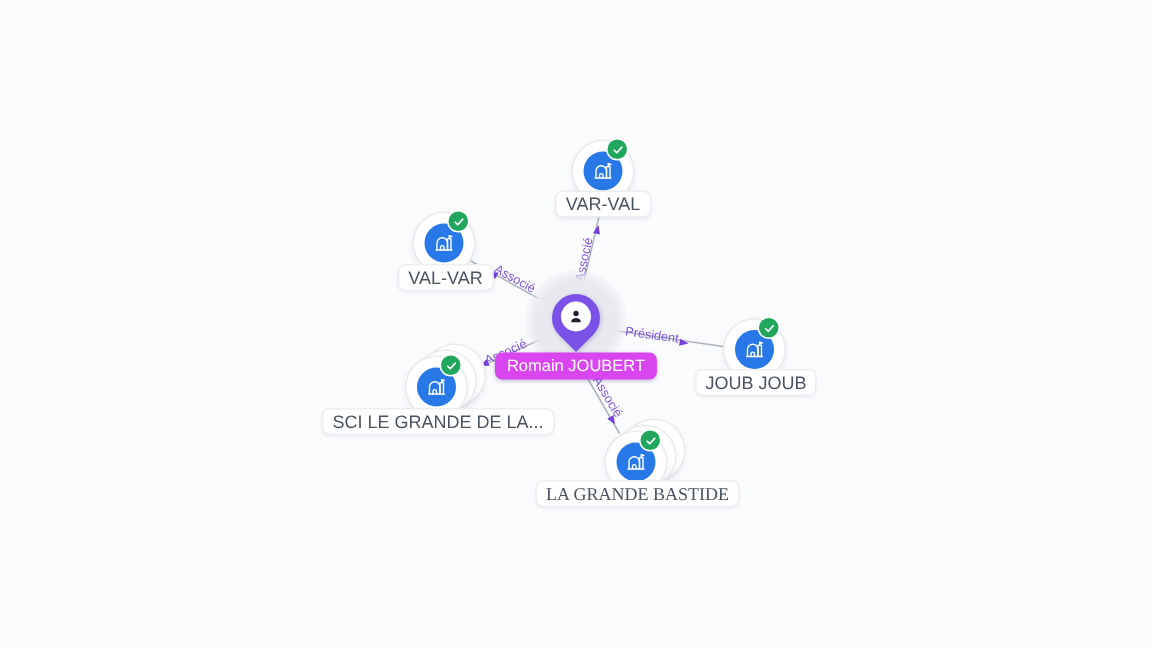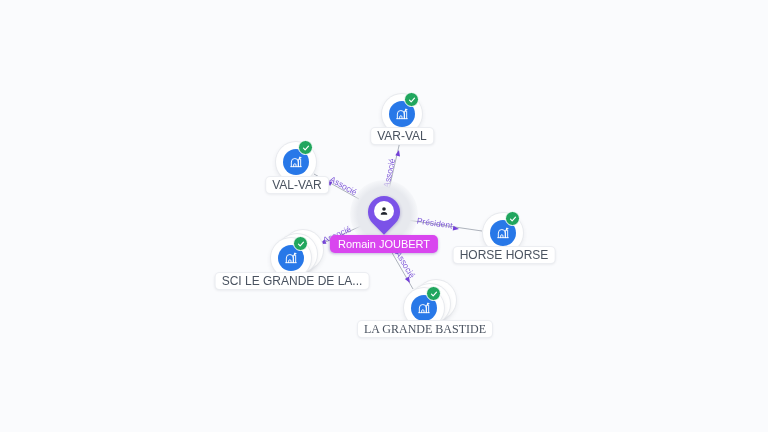--- a/index.html
+++ b/index.html
@@ -158,21 +158,21 @@
           <path d="M18 7 V3.5 l3 1 -3 1"></path>
           <path d="M3 20 H21"></path>
       </svg>
     </div>
     <div class="badge">
       <svg width="8" height="8" viewBox="0 0 24 24" fill="none" stroke="#fff" stroke-width="3.5" stroke-linecap="round" stroke-linejoin="round">
           <path d="M4.5 12.5 l5 5 10 -11"></path>
         </svg>
     </div>
   </div>
-  <div class="pill" style="left:504px;top:247px;">HORSE HORSE</div>
+  <div class="pill" style="left:504px;top:247px;">JOUB JOUB</div>
 
   <div class="node" style="left:271px;top:238px;">
     <div class="stack" style="left:12px;top:-8px;"></div>
     <div class="stack" style="left:6px;top:-4px;"></div>
     <div class="circle"></div>
     <div class="blue">
       <svg width="14" height="14" viewBox="0 0 24 24" fill="none" stroke="#fff" stroke-width="1.6" stroke-linecap="round" stroke-linejoin="round">
         <path d="M4 20 V12 a6 6 0 0 1 12 0 V20"></path>
           <path d="M8 20 v-3 a2 2 0 0 1 4 0 v3"></path>
         <path d="M16 20 V7 h4 V20"></path>

